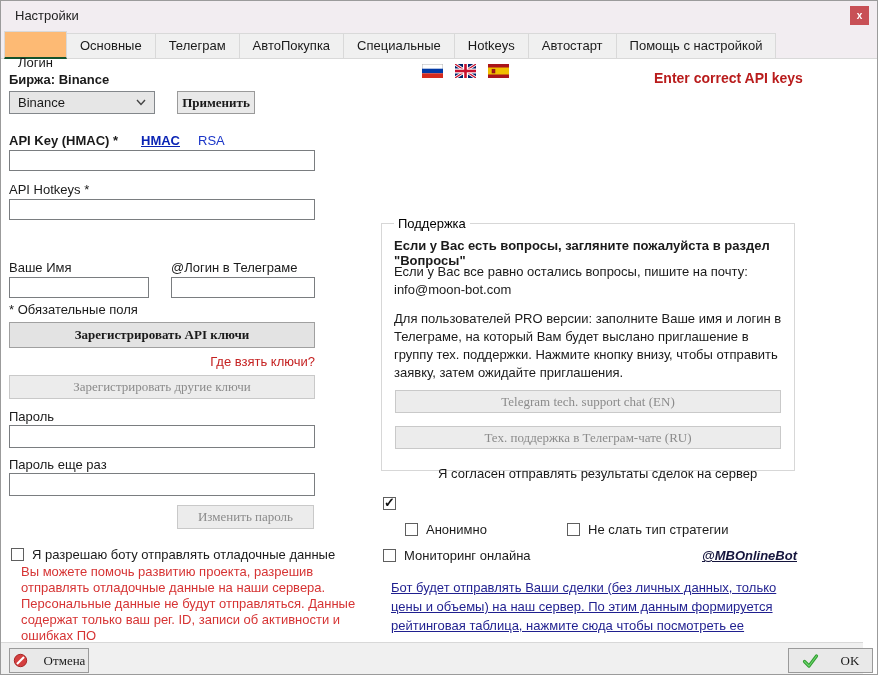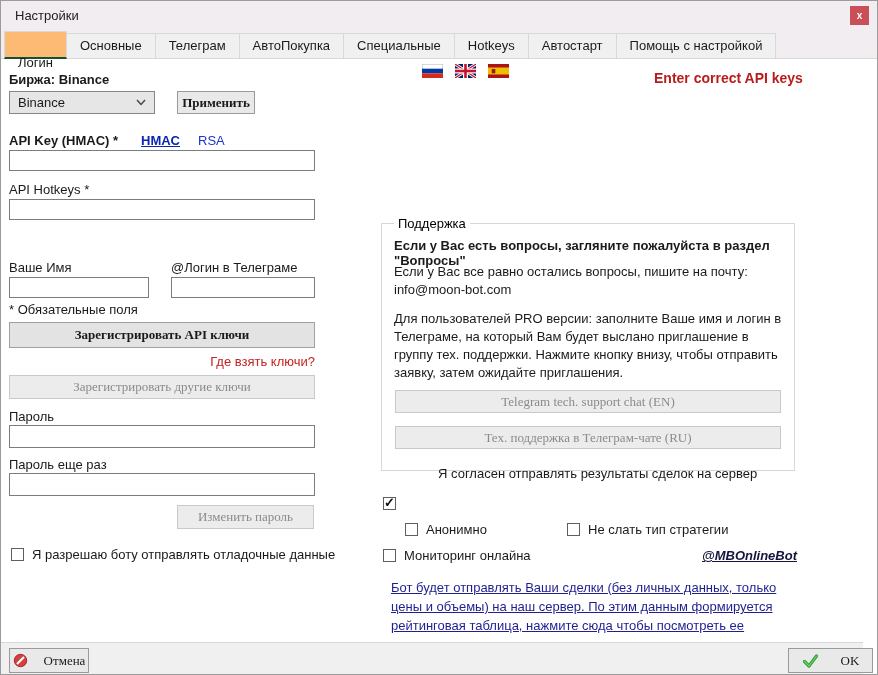--- a/index.html
+++ b/index.html
@@ -141,20 +141,21 @@
   <div class="abs lbl" style="left:8px; top:456px;">Пароль еще раз</div>
   <input type="password" class="abs textbox" style="left: 8px; top: 472px; width: 306px; height: 23px;" value="">
 
   <div class="abs btn dim" style="left:176px; top:504px; width:137px; height:24px;">
     <span>Изменить пароль</span>
   </div>
 
   <span class="checkbox" style="left:10px; top:547px;"></span>
   <div class="abs lbl" style="left:31px; top:546px;">Я разрешаю боту отправлять отладочные данные</div>
 
+  <div class="abs multiline" style="left:20px; top:563px; width:344px; color:#d63434; line-height:16px;">Вы можете помочь развитию проекта, разрешив отправлять отладочные данные на наши сервера. Персональные данные не будут отправляться. Данные содержат только ваш рег. ID, записи об активности и ошибках ПО</div>
 
   <div class="abs" style="left:421px; top:63px; cursor:pointer;">
     <svg width="21" height="14" viewBox="0 0 21 14">
       <rect width="21" height="14" fill="#ffffff" stroke="#b5b5b5" stroke-width="1"></rect>
       <rect y="4.7" width="21" height="4.6" fill="#0039a6"></rect>
       <rect y="9.3" width="21" height="4.7" fill="#d52b1e"></rect>
     </svg>
   </div>
   <div class="abs" style="left:454px; top:63px; cursor:pointer;">
     <svg width="21" height="14" viewBox="0 0 21 14">

